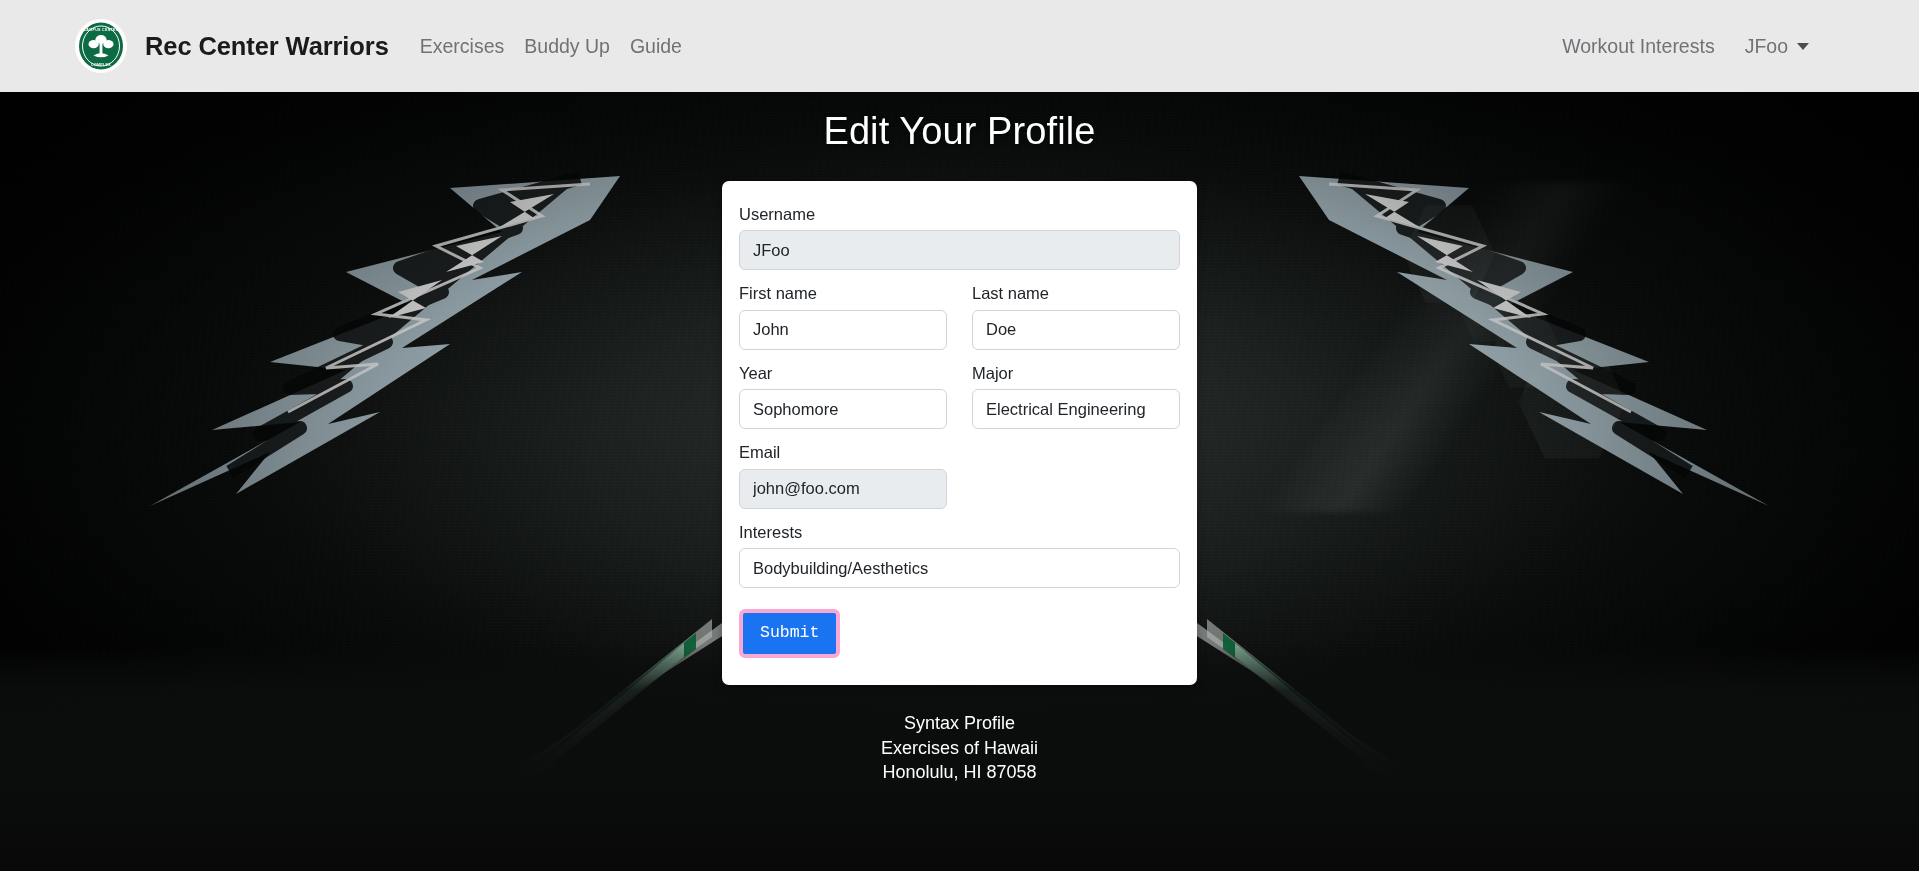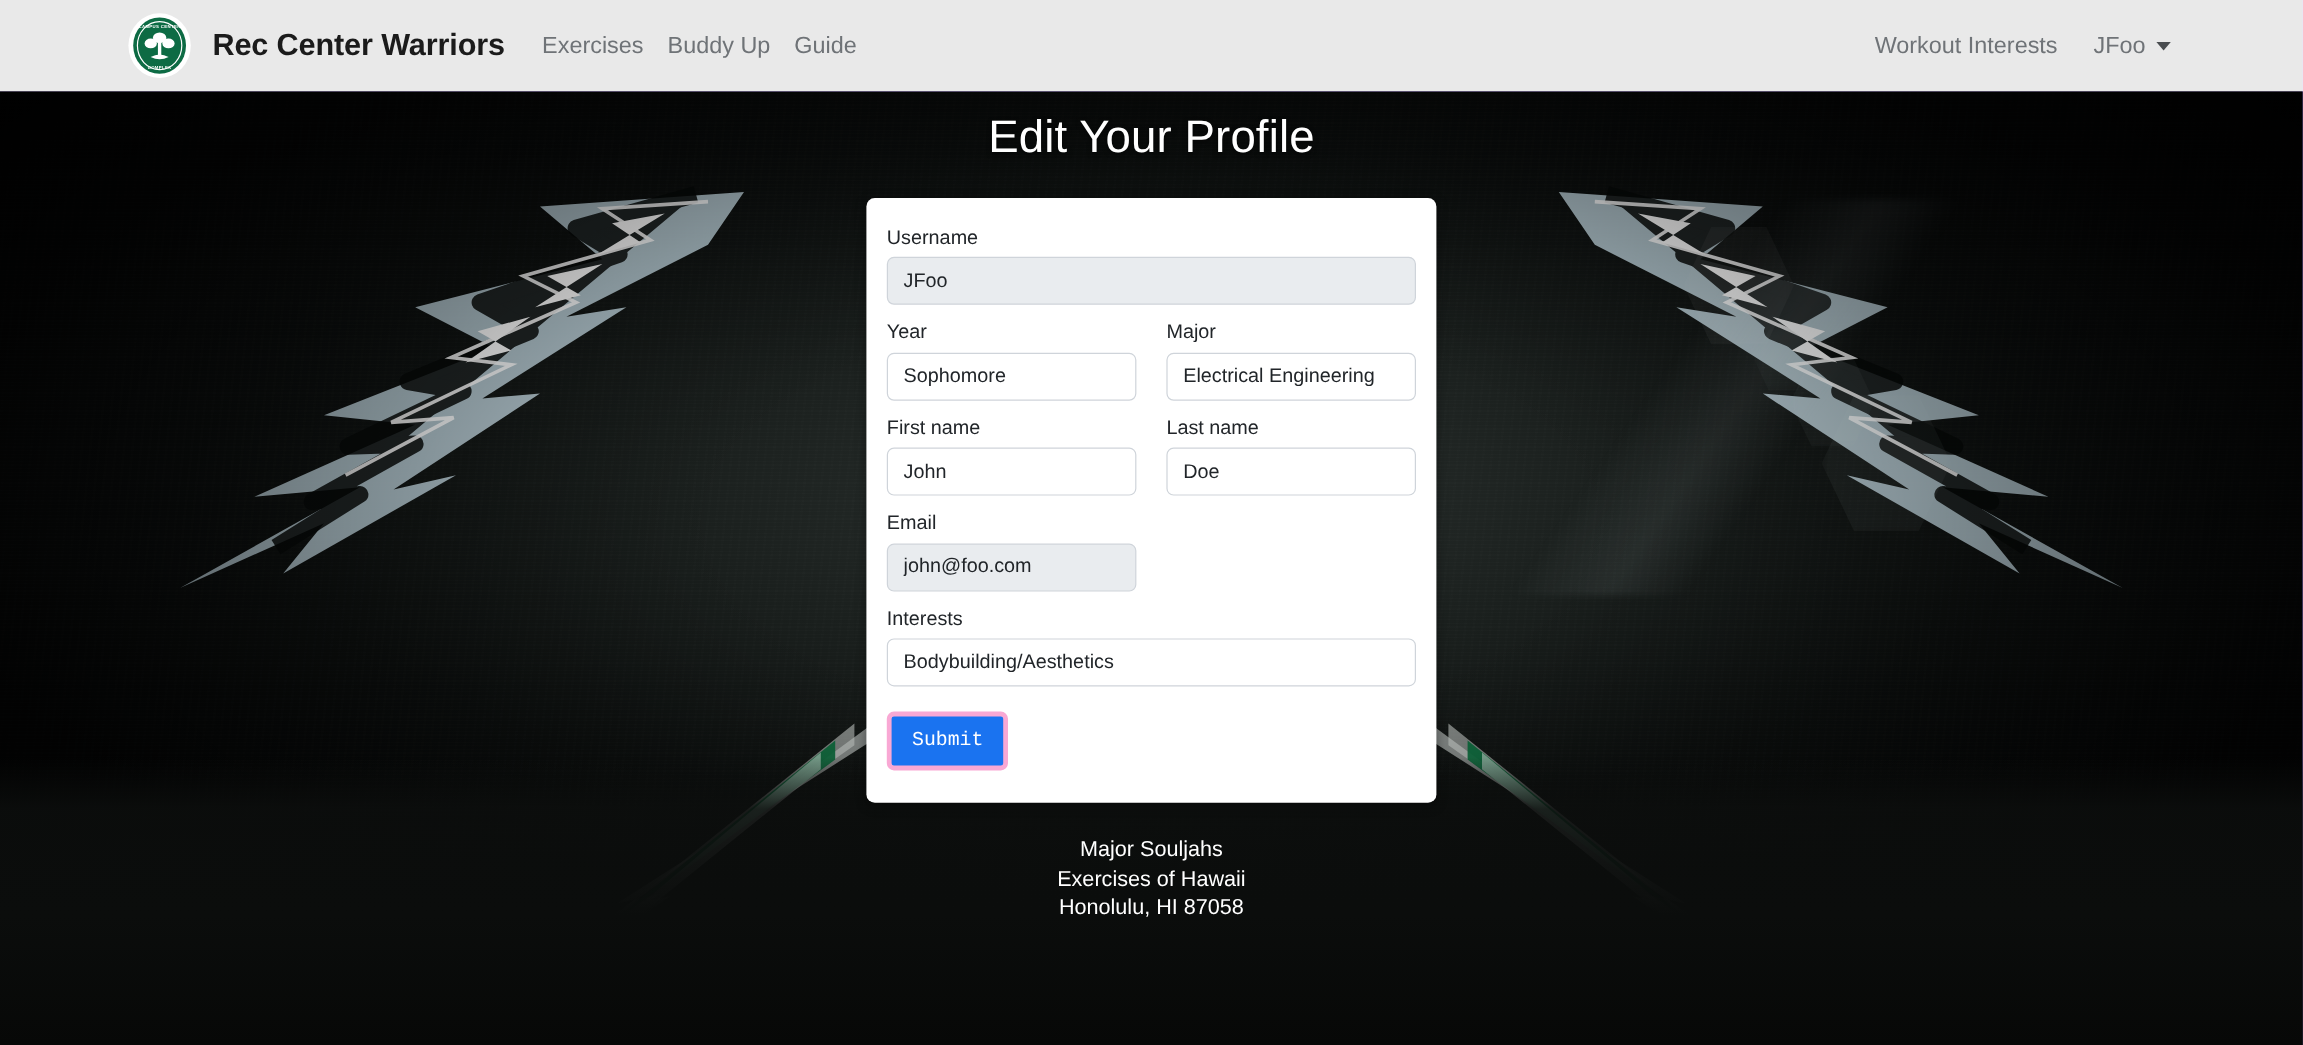--- a/index.html
+++ b/index.html
@@ -6,25 +6,25 @@
   html, body {
     margin: 0; padding: 0;
     width: 1919px; height: 871px;
     overflow: hidden;
     font-family: "Liberation Sans", sans-serif;
   }
 
   
   .navbar {
     position: relative;
-    height: 76px;
+    height: 92px;
     background: #e9e9e9;
     display: flex;
     align-items: center;
-    padding: 0 110px 0 107px;
+    padding: 0 110px 0 75px;
     z-index: 40;
   }
   .brand-group {
     display: flex;
     align-items: center;
     gap: 18px;
   }
   .logo {
     width: 52px; height: 54px;
     border-radius: 50%;
@@ -350,65 +350,65 @@
 
   <div class="content">
 
     <h1 class="page-title">Edit Your Profile</h1>
 
     <form class="card">
 
       <div class="field">
         <label class="flabel">Username</label>
         <input class="fcontrol" type="text" disabled="" value="JFoo" style="">
+      </div>
+
+      <div class="row2">
+        <div class="col">
+          <div class="field">
+            <label class="flabel">First name</label>
+            <input class="fcontrol" type="text" value="John" style="">
+          </div>
+        </div>
+        <div class="col">
+          <div class="field">
+            <label class="flabel">Last name</label>
+            <input class="fcontrol" type="text" value="Doe" style="">
+          </div>
+        </div>
       </div>
 
       <div class="row2">
         <div class="col">
           <div class="field">
             <label class="flabel">Year</label>
             <input class="fcontrol" type="text" value="Sophomore" style="">
           </div>
         </div>
         <div class="col">
           <div class="field">
             <label class="flabel">Major</label>
             <input class="fcontrol" type="text" value="Electrical Engineering" style="">
           </div>
         </div>
       </div>
 
-      <div class="row2">
-        <div class="col">
-          <div class="field">
-            <label class="flabel">First name</label>
-            <input class="fcontrol" type="text" value="John" style="">
-          </div>
-        </div>
-        <div class="col">
-          <div class="field">
-            <label class="flabel">Last name</label>
-            <input class="fcontrol" type="text" value="Doe" style="">
-          </div>
-        </div>
-      </div>
-
       <div class="field half-wrap">
         <label class="flabel">Email</label>
         <input class="fcontrol" type="text" disabled="" value="john@foo.com" style="">
       </div>
 
       <div class="field">
         <label class="flabel">Interests</label>
         <input class="fcontrol" type="text" value="Bodybuilding/Aesthetics" style="">
       </div>
 
       <button type="button" class="btn-submit">Submit</button>
     </form>
 
     <div class="footer">
-      <div>Major Souljahs</div>
+      <div>Syntax Profile</div>
       <div>Exercises of Hawaii</div>
       <div>Honolulu, HI 87058</div>
     </div>
 
   </div>
 </div>
 
 </body></html>

